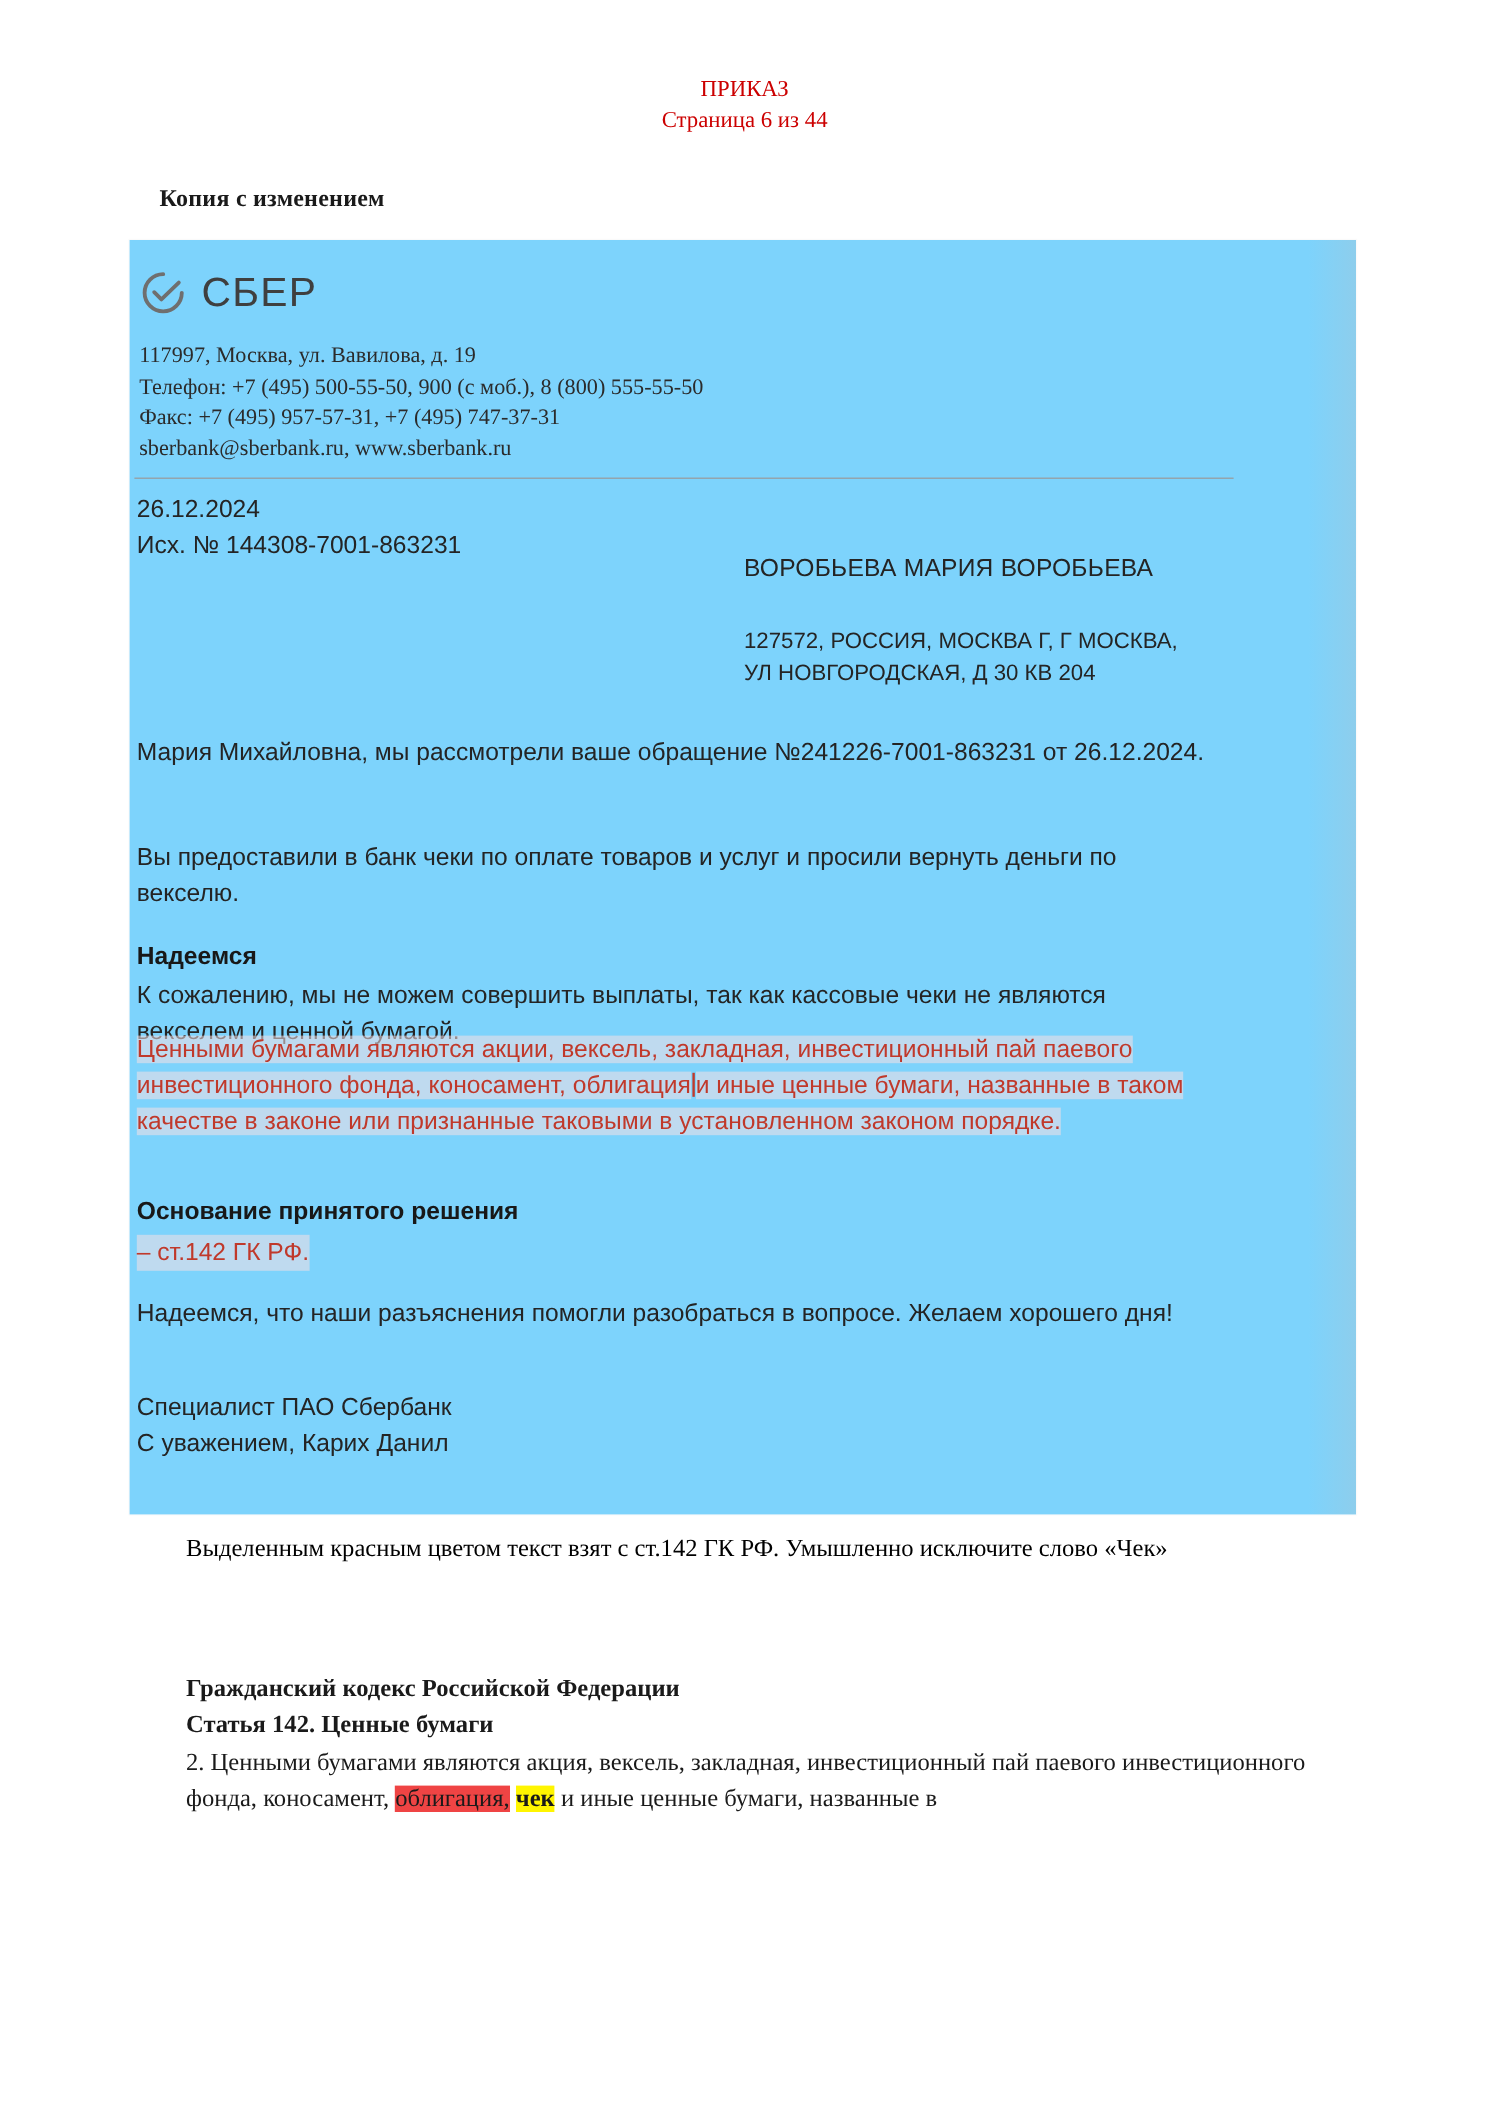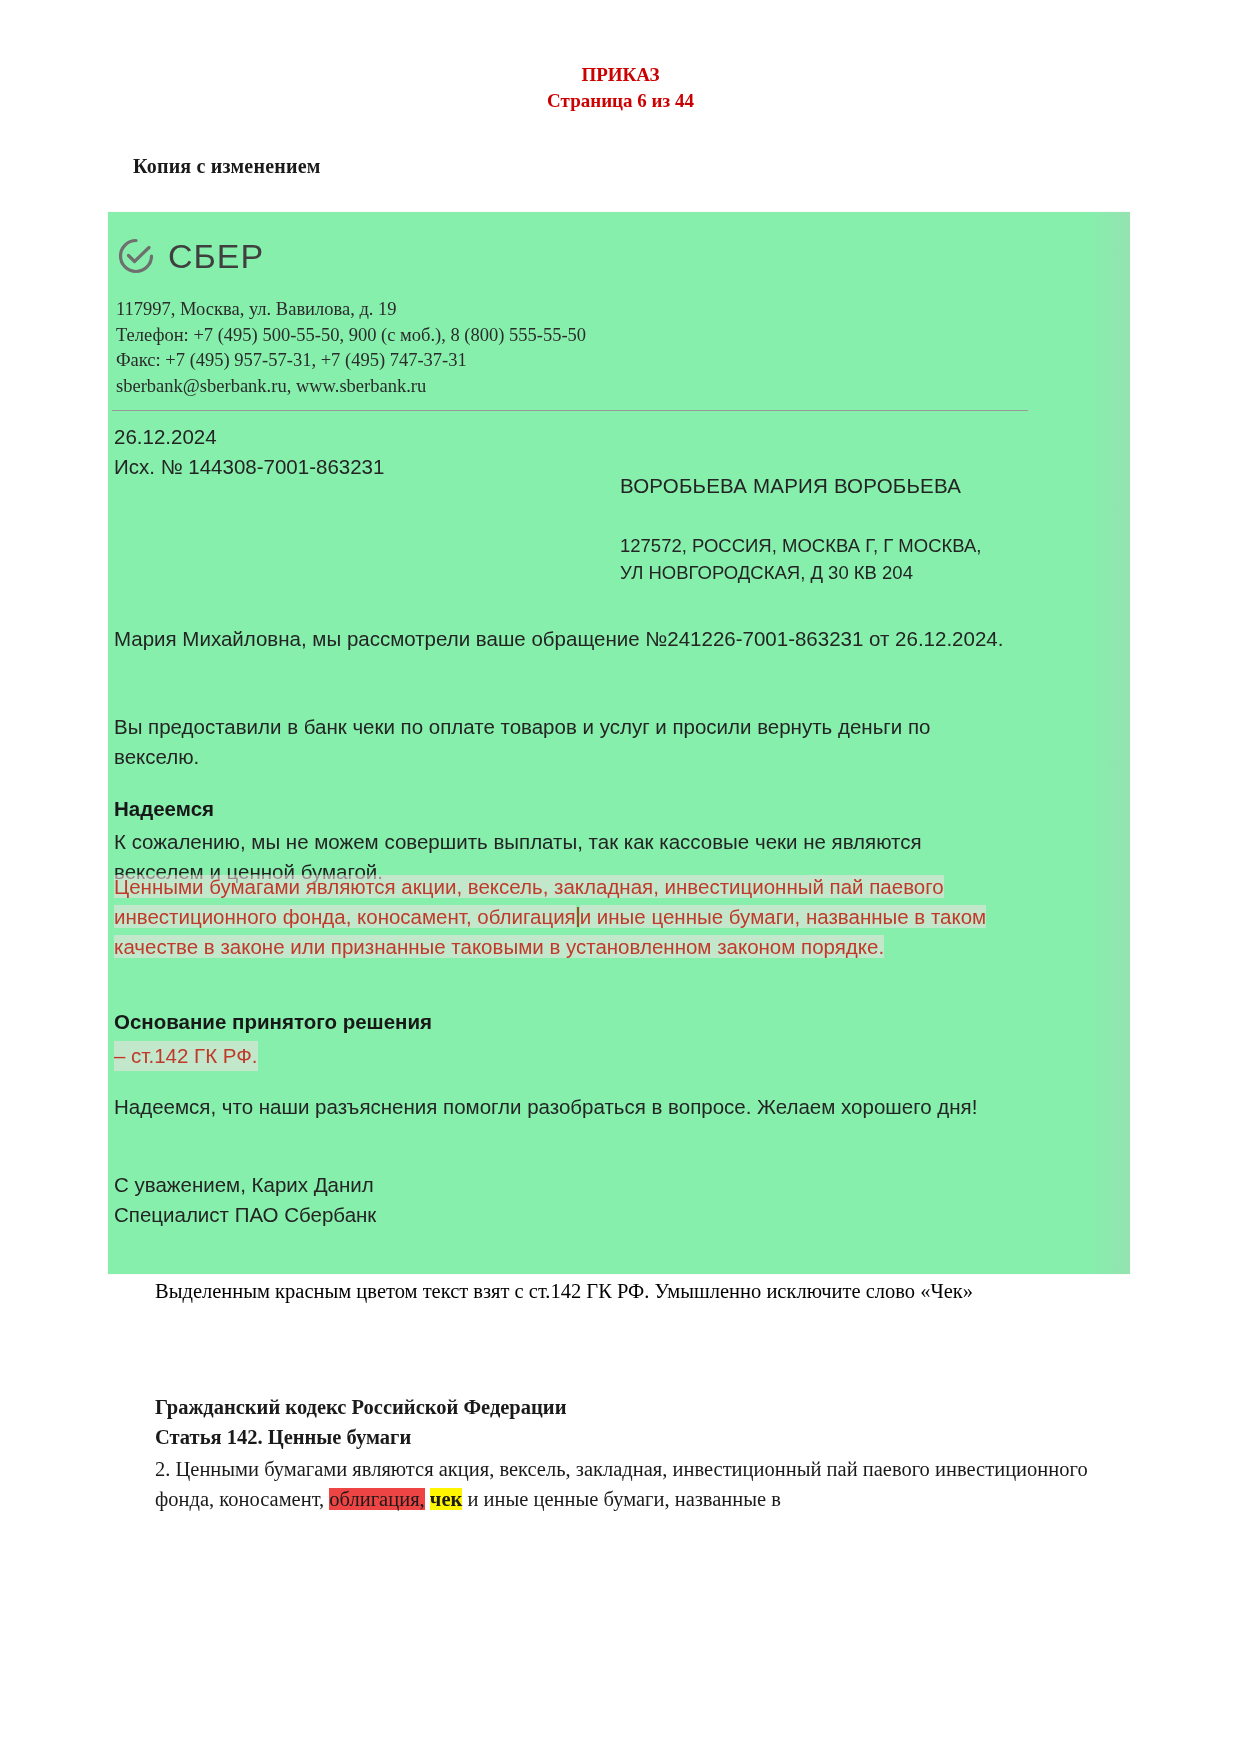--- a/index.html
+++ b/index.html
@@ -22,44 +22,44 @@
   }
 
   
   .doc-header {
     position: absolute;
     top: 62px;
     left: 0;
     width: 100%;
     text-align: center;
     color: #cc0000;
-    font-weight: bold;
+    font-weight: normal;
     font-family: "Liberation Serif", serif;
     font-size: 19px;
     line-height: 26px;
   }
 
   .copy-note {
     position: absolute;
     top: 155px;
     left: 133px;
     font-family: "Liberation Serif", serif;
     font-weight: bold;
     font-size: 20px;
     letter-spacing: .2px;
   }
 
   
   .scan {
     position: absolute;
-    top: 212px;
+    top: 200px;
     left: 108px;
     width: 1022px;
     height: 1062px;
-    background: #86efac;
+    background: #7dd3fc;
     box-shadow: 0 0 0 1px rgba(0,0,0,0.02);
     overflow: hidden;
   }
   .scan:before {
     
     content: "";
     position: absolute;
     top: 0; right: 0;
     width: 40px; height: 100%;
     background: linear-gradient(to right, rgba(255,255,255,0), rgba(190,190,190,0.25));
@@ -285,22 +285,22 @@
     </div>
 
     <div class="body-text ground">
       <div class="section-title">Основание принятого решения</div>
       <div><span class="art">– ст.142 ГК РФ.</span></div>
     </div>
 
     <div class="body-text p3">Надеемся, что наши разъяснения помогли разобраться в вопросе. Желаем хорошего дня!</div>
 
     <div class="body-text sign">
+      <div>Специалист ПАО Сбербанк</div>
       <div>С уважением, Карих Данил</div>
-      <div>Специалист ПАО Сбербанк</div>
     </div>
 
   </div>
 
   <div class="comment">Выделенным красным цветом текст взят с ст.142 ГК РФ. Умышленно исключите слово «Чек»</div>
 
   <div class="law">
     <div class="law-title">Гражданский кодекс Российской Федерации</div>
     <div class="law-title">Статья 142. Ценные бумаги</div>
     <div class="law-body">

